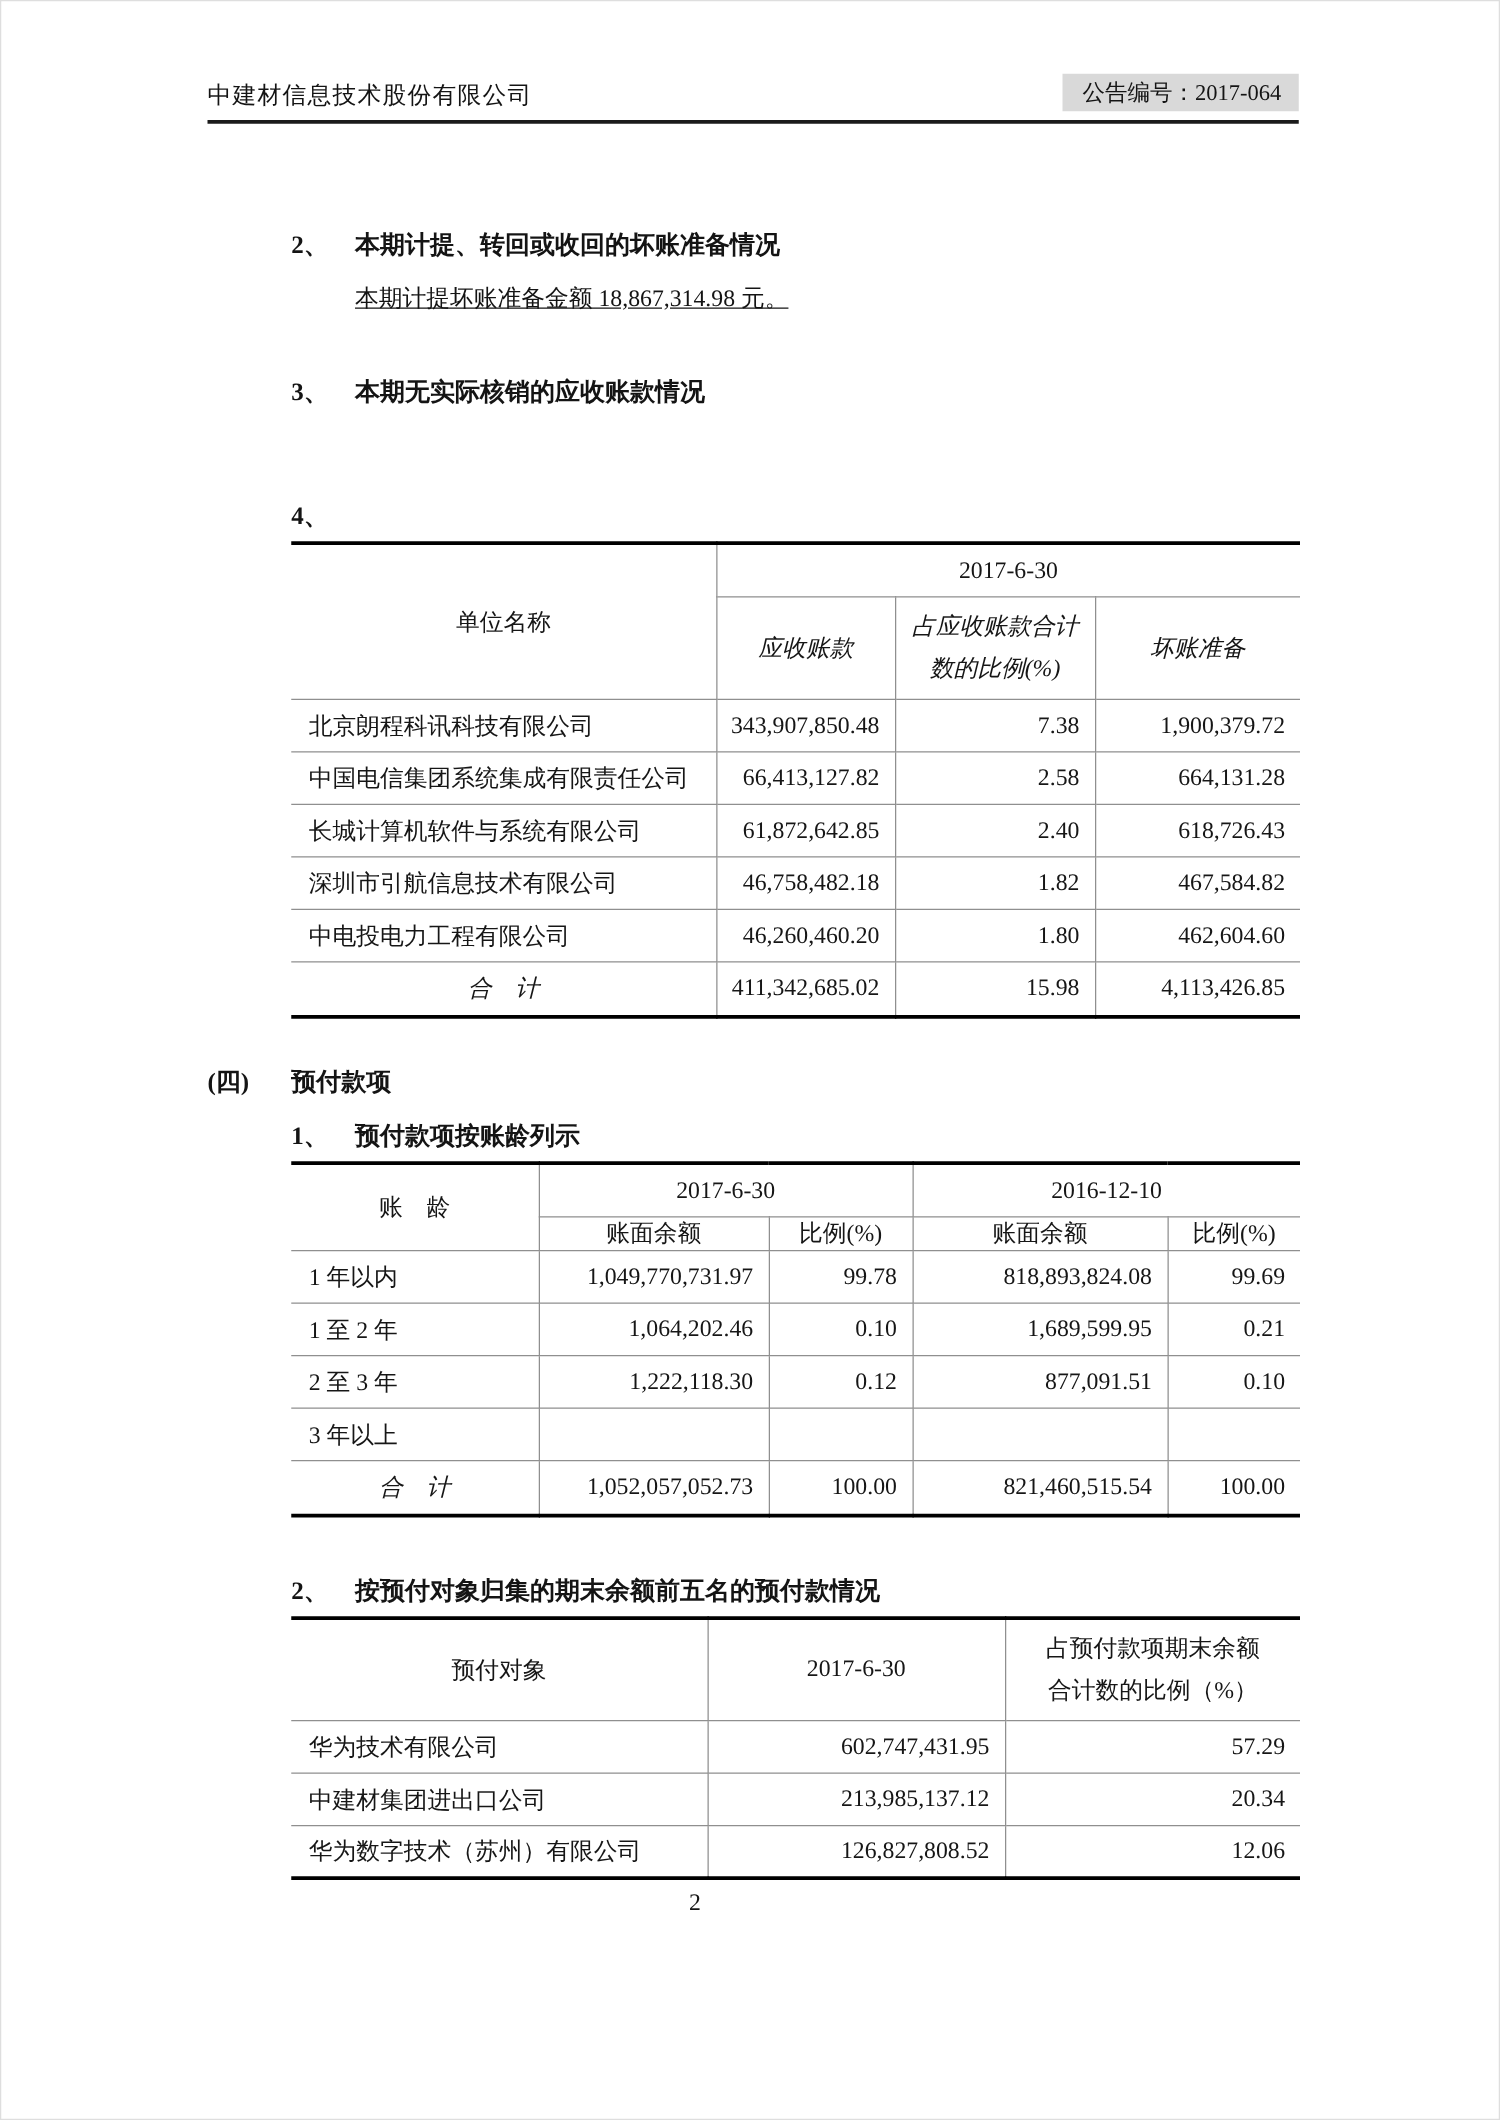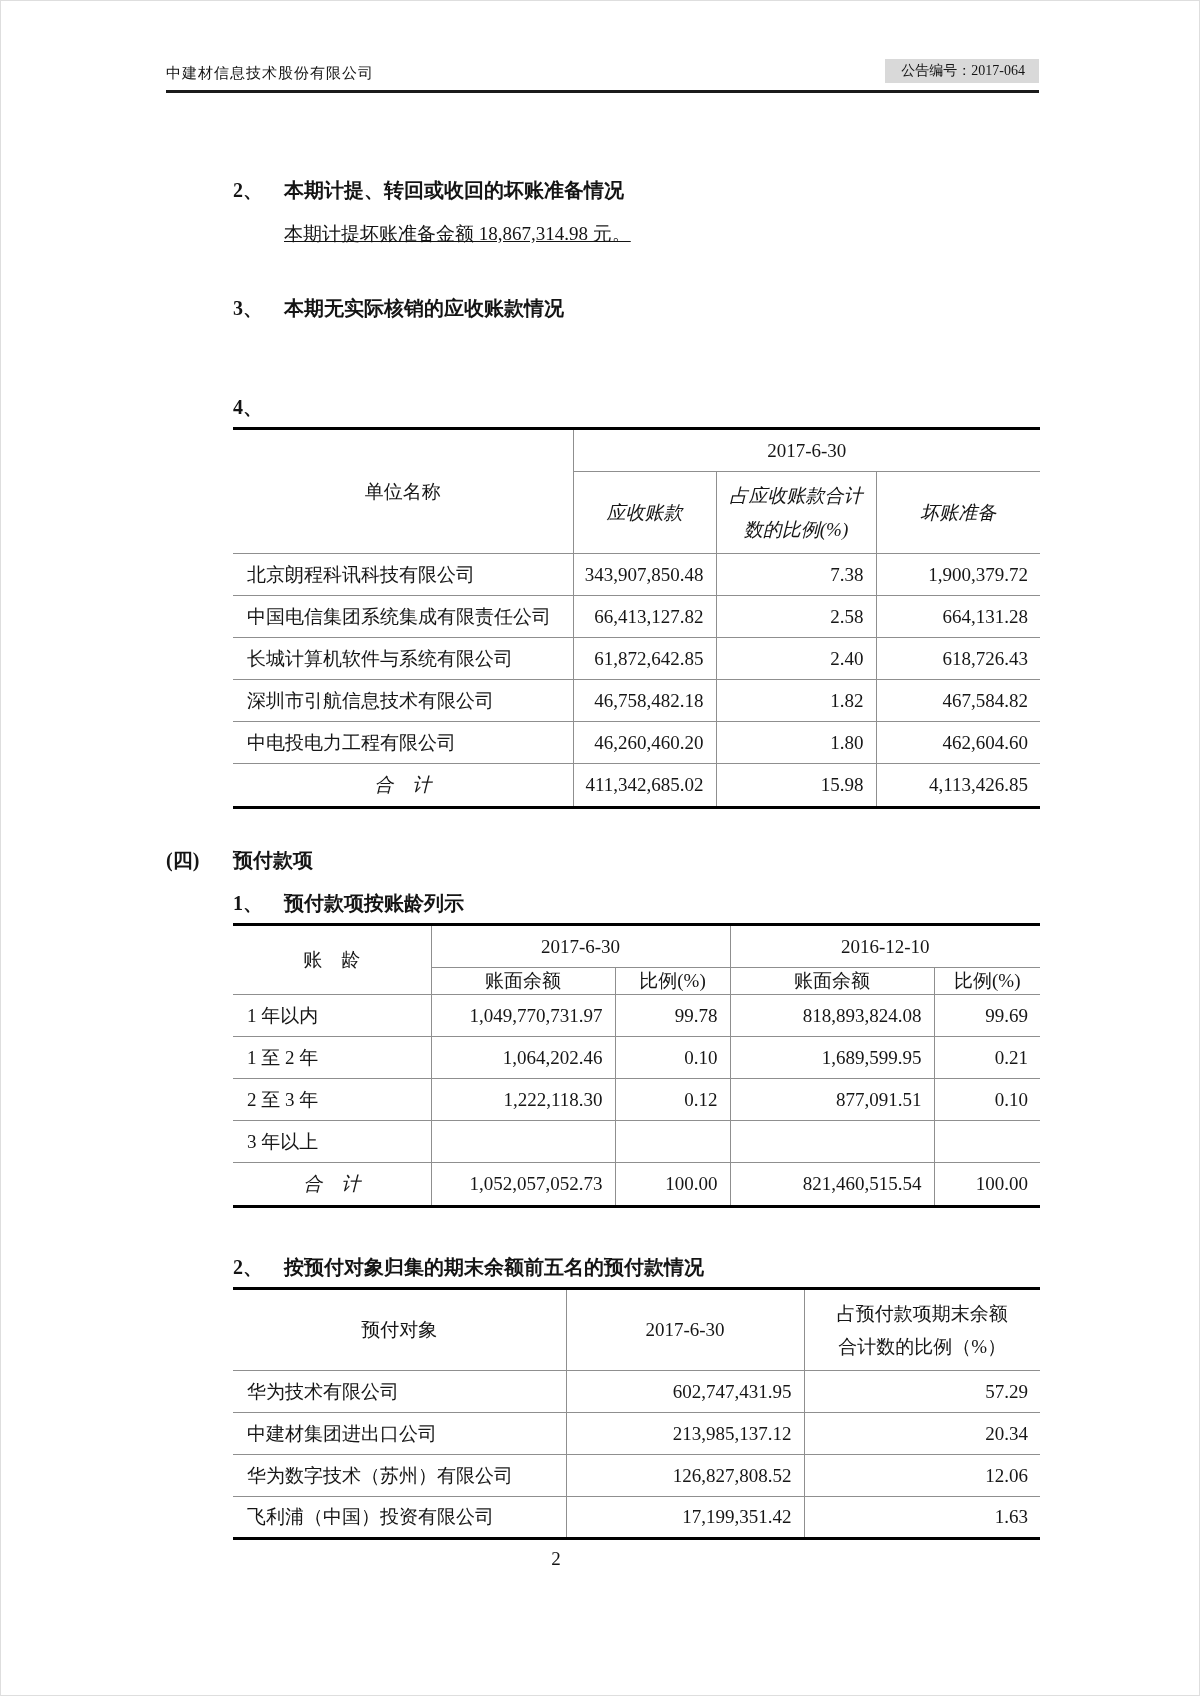--- a/index.html
+++ b/index.html
@@ -8,22 +8,22 @@
   .page {
     width:1200px; height:1696px; background:#ffffff; position:relative;
     border:1px solid #dedede; color:#141414; overflow:hidden;
   }
 
   
   .doc-header{
     display:flex; justify-content:space-between; align-items:flex-end;
     margin:0 160px 0 165px; padding-top:58px;
   }
-  .company{ font-size:15px; letter-spacing:1px; }
-  .notice{ font-size:14px; background:#d9d9d9; padding:3px 14px 3px 16px; }
+  .company{ font-size:19px; letter-spacing:1px; }
+  .notice{ font-size:18px; background:#d9d9d9; padding:3px 14px 3px 16px; }
   .header-rule{ height:3px; background:#1b1b1b; margin:7px 160px 0 165px; }
 
   
   .content{ margin-left:232px; width:807px; }
   .h-row{ display:flex; font-weight:bold; font-size:20px; line-height:27px; }
   .h-num{ width:51px; flex:0 0 51px; }
   .h-row.outdent{ margin-left:-67px; }
   .h-row.outdent .h-num{ width:67px; flex:0 0 67px; }
   .body-text{ font-size:19px; line-height:27px; margin-left:51px; margin-top:16px;text-decoration:underline; }
 
@@ -248,24 +248,19 @@
         <tr>
           <td class="name">中建材集团进出口公司</td>
           <td class="num">213,985,137.12</td>
           <td class="num">20.34</td>
         </tr>
         <tr>
           <td class="name">华为数字技术（苏州）有限公司</td>
           <td class="num">126,827,808.52</td>
           <td class="num">12.06</td>
         </tr>
-        <tr>
-          <td class="name">飞利浦（中国）投资有限公司</td>
-          <td class="num">17,199,351.42</td>
-          <td class="num">1.63</td>
-        </tr>
       </tbody>
     </table>
   </div>
 
   <div class="page-num">2</div>
 
 </div>
 
 </body></html>

